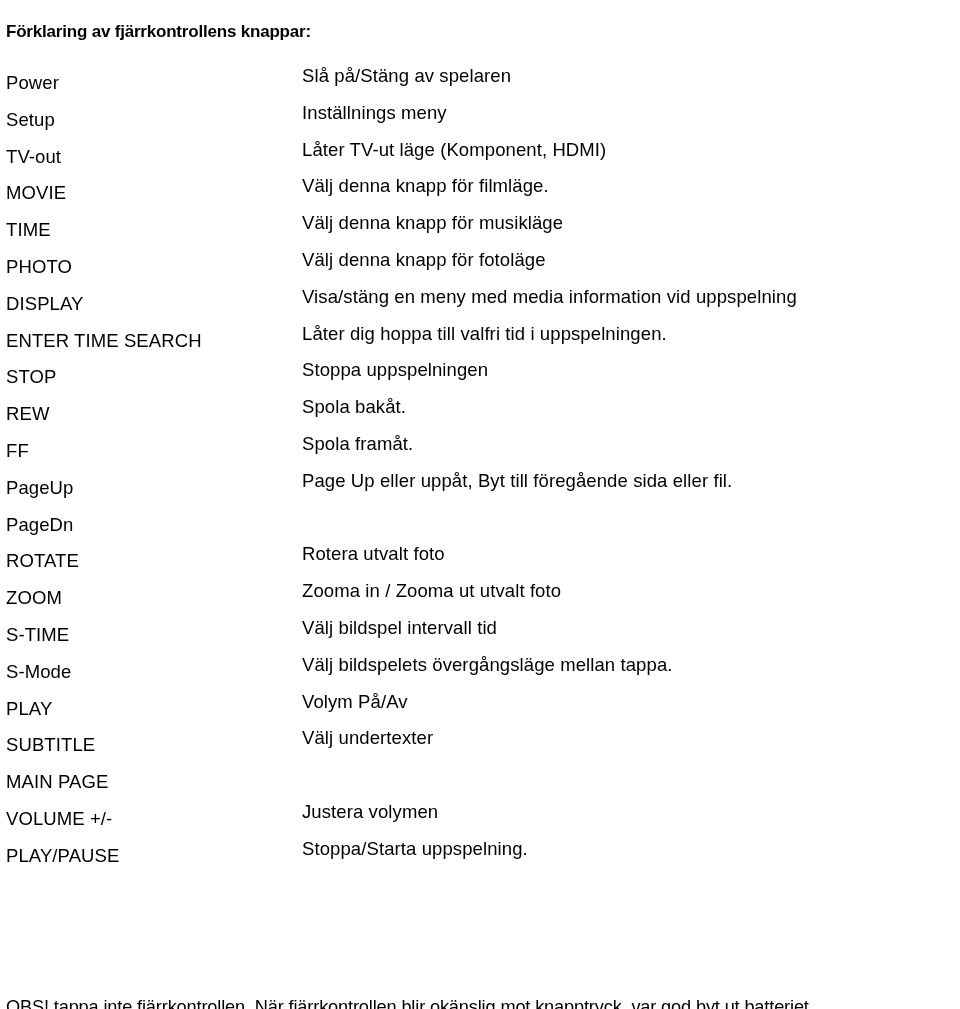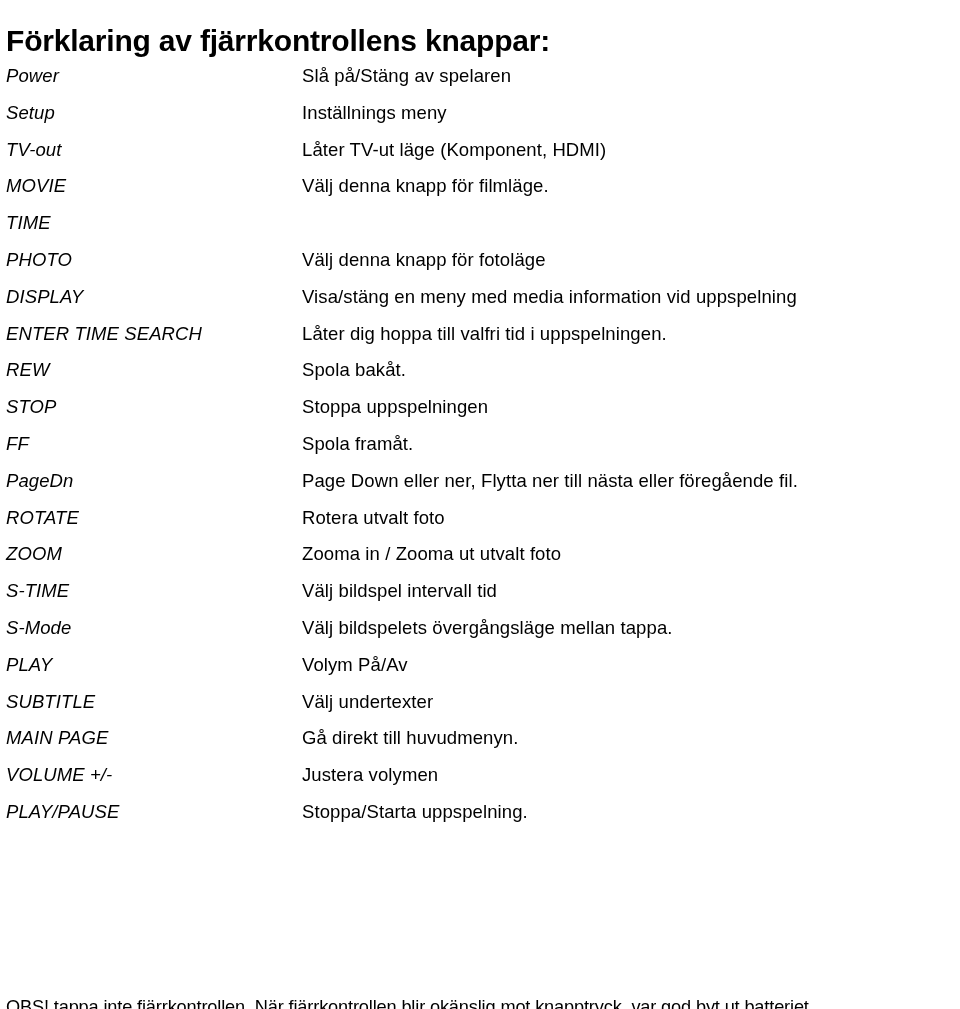--- a/index.html
+++ b/index.html
@@ -23,21 +23,21 @@
     width: 960px;
     height: 1009px;
     box-sizing: border-box;
   }
 
   
   .doc-title {
     position: absolute;
     left: 6px;
     top: 6px;
-    font-size: 30px;
+    font-size: 17px;
     font-weight: bold;
     letter-spacing: -0.2px;
     line-height: 30px;
     white-space: nowrap;
   }
 
   
   .button-table {
     position: absolute;
     left: 0;
@@ -47,26 +47,25 @@
 
   .btn-row {
     position: relative;
     height: 36.8px;
     width: 100%;
   }
 
   .btn-key {
     position: absolute;
     left: 6px;
-    top: 0;
+    top: 7px;
     font-size: 18.5px;
     line-height: 30px;
     white-space: nowrap;
     letter-spacing: 0.1px;
-    font-style: italic;
   }
 
   .btn-desc {
     position: absolute;
     left: 302px;
     top: 0;
     font-size: 18.5px;
     line-height: 30px;
     white-space: nowrap;
     letter-spacing: 0.1px;
@@ -104,48 +103,52 @@
       <div class="btn-row">
         <span class="btn-key">TV-out</span>
         <span class="btn-desc">Låter TV-ut läge (Komponent, HDMI)</span>
       </div>
       <div class="btn-row">
         <span class="btn-key">MOVIE</span>
         <span class="btn-desc">Välj denna knapp för filmläge.</span>
       </div>
       <div class="btn-row">
         <span class="btn-key">TIME</span>
+        <span class="btn-desc">Välj denna knapp för musikläge</span>
       </div>
       <div class="btn-row">
         <span class="btn-key">PHOTO</span>
         <span class="btn-desc">Välj denna knapp för fotoläge</span>
       </div>
       <div class="btn-row">
         <span class="btn-key">DISPLAY</span>
         <span class="btn-desc">Visa/stäng en meny med media information vid uppspelning</span>
       </div>
       <div class="btn-row">
         <span class="btn-key">ENTER TIME SEARCH</span>
         <span class="btn-desc">Låter dig hoppa till valfri tid i uppspelningen.</span>
       </div>
       <div class="btn-row">
+        <span class="btn-key">STOP</span>
+        <span class="btn-desc">Stoppa uppspelningen</span>
+      </div>
+      <div class="btn-row">
         <span class="btn-key">REW</span>
         <span class="btn-desc">Spola bakåt.</span>
-      </div>
-      <div class="btn-row">
-        <span class="btn-key">STOP</span>
-        <span class="btn-desc">Stoppa uppspelningen</span>
       </div>
       <div class="btn-row">
         <span class="btn-key">FF</span>
         <span class="btn-desc">Spola framåt.</span>
       </div>
       <div class="btn-row">
+        <span class="btn-key">PageUp</span>
+        <span class="btn-desc">Page Up eller uppåt, Byt till föregående sida eller fil.</span>
+      </div>
+      <div class="btn-row">
         <span class="btn-key">PageDn</span>
-        <span class="btn-desc">Page Down eller ner, Flytta ner till nästa eller föregående fil.</span>
       </div>
       <div class="btn-row">
         <span class="btn-key">ROTATE</span>
         <span class="btn-desc">Rotera utvalt foto</span>
       </div>
       <div class="btn-row">
         <span class="btn-key">ZOOM</span>
         <span class="btn-desc">Zooma in / Zooma ut utvalt foto</span>
       </div>
       <div class="btn-row">
@@ -159,21 +162,20 @@
       <div class="btn-row">
         <span class="btn-key">PLAY</span>
         <span class="btn-desc">Volym På/Av</span>
       </div>
       <div class="btn-row">
         <span class="btn-key">SUBTITLE</span>
         <span class="btn-desc">Välj undertexter</span>
       </div>
       <div class="btn-row">
         <span class="btn-key">MAIN PAGE</span>
-        <span class="btn-desc">Gå direkt till huvudmenyn.</span>
       </div>
       <div class="btn-row">
         <span class="btn-key">VOLUME +/-</span>
         <span class="btn-desc">Justera volymen</span>
       </div>
       <div class="btn-row">
         <span class="btn-key">PLAY/PAUSE</span>
         <span class="btn-desc">Stoppa/Starta uppspelning.</span>
       </div>
     </div>

